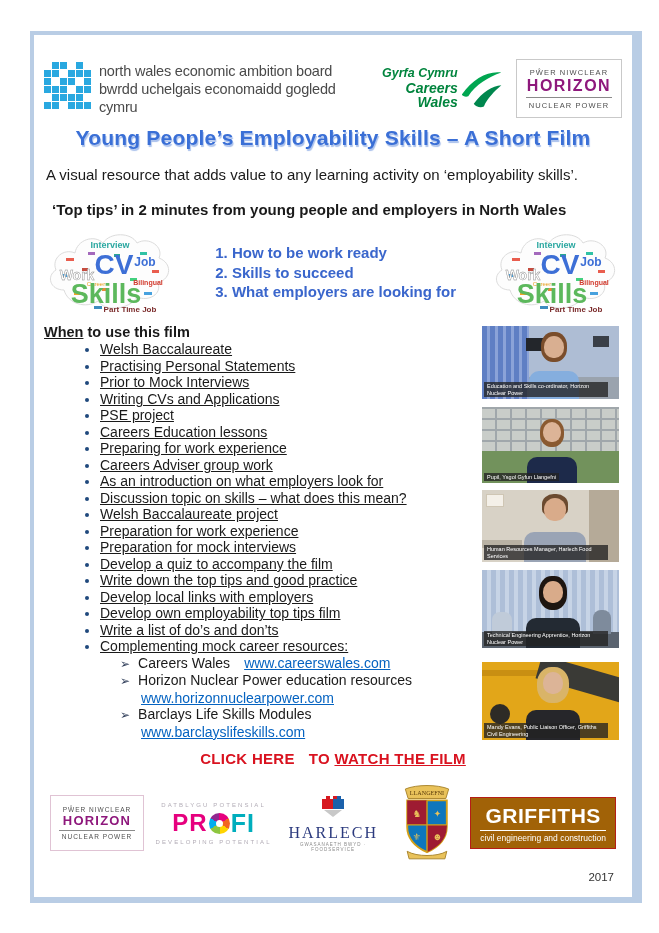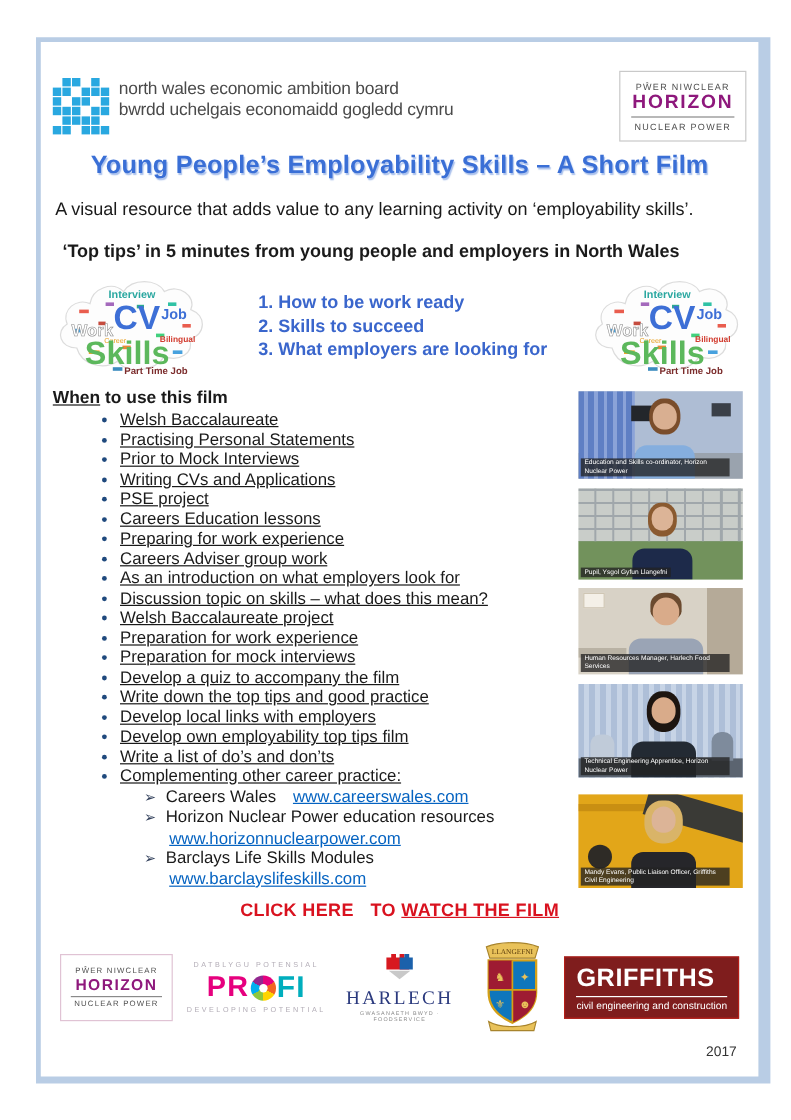--- a/index.html
+++ b/index.html
@@ -112,21 +112,21 @@
   .profi .tiny{font-size:6px;letter-spacing:2.1px;color:#b3adb7;}
   .profi .word{display:flex;align-items:center;justify-content:center;gap:1px;margin:1px 0;}
   .profi .pr{font-size:24px;font-weight:bold;color:#e6007e;letter-spacing:1px;}
   .profi .fi{font-size:25px;font-weight:bold;color:#00aebd;letter-spacing:1px;}
   .profi .wheel{width:21px;height:21px;border-radius:50%;position:relative;
       background:conic-gradient(#e6007e 0 60deg,#f26522 0 120deg,#ffd400 0 180deg,#8dc63f 0 240deg,#00aeef 0 300deg,#92278f 0 360deg);}
   .profi .wheel::after{content:"";position:absolute;left:7px;top:7px;width:7px;height:7px;border-radius:50%;background:#fff;}
   .harlech{text-align:center;width:100px;}
   .harlech .name{font-family:"Liberation Serif","DejaVu Serif",serif;font-size:16px;letter-spacing:2px;color:#2b3a7e;margin-top:1px;}
   .harlech .sub{font-size:4.5px;letter-spacing:1px;color:#8a8a8a;}
-  .griffiths{background:#7f1d1d;color:#fff;padding:7px 10px 6px;box-shadow:0 0 0 1px #b51d16 inset;}
+  .griffiths{background:#a16207;color:#fff;padding:7px 10px 6px;text-align:center;box-shadow:0 0 0 1px #b51d16 inset;}
   .griffiths .name{font-size:21px;font-weight:bold;letter-spacing:0.5px;}
   .griffiths .sub{font-size:8.5px;border-top:1px solid #fff;margin-top:2px;padding-top:2px;}
   .year{text-align:right;font-size:11.5px;color:#333;margin:6px 8px 0 0;}
 </style>
 </head>
 <body>
 
 <div class="frame">
 
   <div class="header">
@@ -167,32 +167,42 @@
           <i class="off"></i>
           <i></i>
           <i></i>
           <i></i>
       </div>
       <div class="nweab-text">
         <div>north wales economic ambition board</div>
         <div>bwrdd uchelgais economaidd gogledd cymru</div>
       </div>
     </div>
+    <div class="cwales">
+      <div class="cwales-text">
+        <div class="l1">Gyrfa Cymru</div>
+        <div class="l2">Careers Wales</div>
+      </div>
+      <svg width="46" height="42" viewBox="0 0 46 42">
+        <path d="M2 27 C14 10, 30 1, 45 3 C31 8, 17 16, 9 29 C6 30 3 29 2 27 Z" fill="#00a651"></path>
+        <path d="M15 37 C25 24, 35 18, 45 17 C37 24, 30 31, 26 40 C22 42 17 40 15 37 Z" fill="#00874e"></path>
+      </svg>
+    </div>
     <div class="horizon-box">
       <div class="sm">PŴER NIWCLEAR</div>
       <div class="brand">HORIZON</div>
       <div class="rule"></div>
       <div class="sm">NUCLEAR POWER</div>
     </div>
   </div>
 
   <h1 class="title">Young People’s Employability Skills – A Short Film</h1>
 
   <p class="intro">A visual resource that adds value to any learning activity on ‘employability skills’.</p>
-  <p class="tagline">‘Top tips’ in 5 minutes from young people and employers in North Wales</p>
+  <p class="tagline">‘Top tips’ in 2 minutes from young people and employers in North Wales</p>
 
   <div class="cloudrow">
     <svg class="cloud" viewBox="0 0 132 88">
       <path d="M20 62 C6 62 2 48 12 42 C7 30 20 20 31 25 C33 12 50 6 59 15 C66 4 87 4 93 15 C105 8 120 19 115 30 C128 35 128 50 114 55 C118 66 105 74 93 69 C85 82 61 84 54 73 C42 81 24 76 20 62 Z" fill="#fdfdfd" stroke="#dcdcdc" stroke-width="1"></path>
       <g opacity="0.9">
         <rect x="22" y="30" width="8" height="3" fill="#e74c3c"></rect>
           <rect x="96" y="24" width="7" height="3" fill="#1abc9c"></rect>
         <rect x="30" y="64" width="9" height="3" fill="#f39c12"></rect>
           <rect x="100" y="64" width="8" height="3" fill="#3498db"></rect>
         <rect x="44" y="24" width="7" height="3" fill="#9b59b6"></rect>
@@ -266,21 +276,21 @@
         <li>As an introduction on what employers look for</li>
         <li>Discussion topic on skills – what does this mean?</li>
         <li>Welsh Baccalaureate project</li>
         <li>Preparation for work experience</li>
         <li>Preparation for mock interviews</li>
         <li>Develop a quiz to accompany the film</li>
         <li>Write down the top tips and good practice</li>
         <li>Develop local links with employers</li>
         <li>Develop own employability top tips film</li>
         <li>Write a list of do’s and don’ts</li>
-        <li>Complementing other career practice:</li>
+        <li>Complementing mock career resources:</li>
       </ul>
       <ul class="subres">
         <li>
           <span class="arrow">➢</span><span>Careers Wales</span><a href="#" class="gap">www.careerswales.com</a>
         </li>
         <li>
           <span class="arrow">➢</span><span>Horizon Nuclear Power education resources</span>
           <div class="linkline"><a href="#">www.horizonnuclearpower.com</a></div>
         </li>
         <li>

